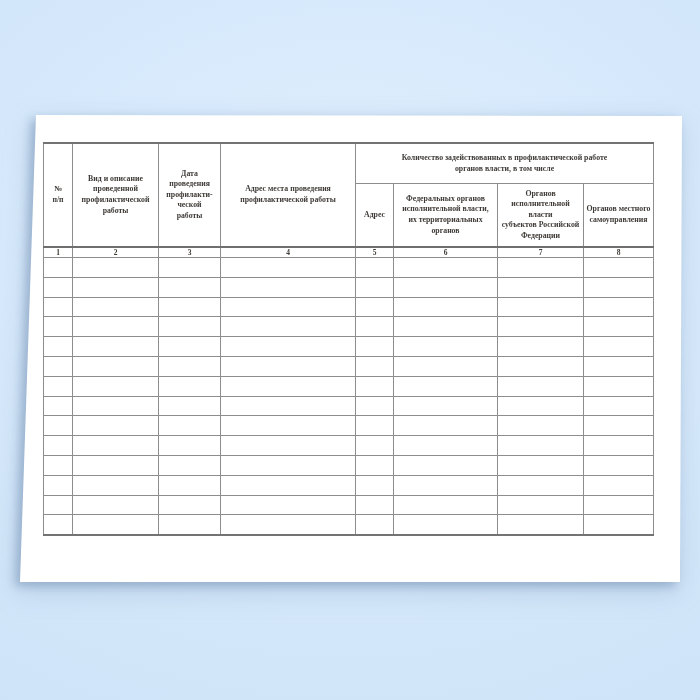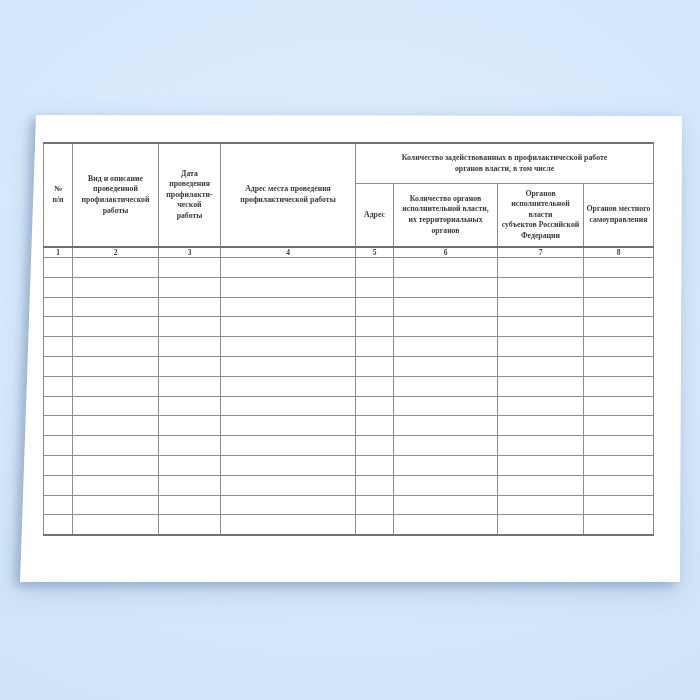--- a/index.html
+++ b/index.html
@@ -108,21 +108,21 @@
 профилакти-
 ческой
 работы</th>
       <th rowspan="2">Адрес места проведения
 профилактической работы</th>
       <th colspan="4" class="group">Количество задействованных в профилактической работе
 органов власти, в том числе</th>
     </tr>
     <tr class="r-head2">
       <th>Адрес</th>
-      <th>Количество органов
+      <th>Федеральных органов
 исполнительной власти,
 их территориальных
 органов</th>
       <th>Органов
 исполнительной
 власти
 субъектов Российской
 Федерации</th>
       <th>Органов местного
 самоуправления</th>

